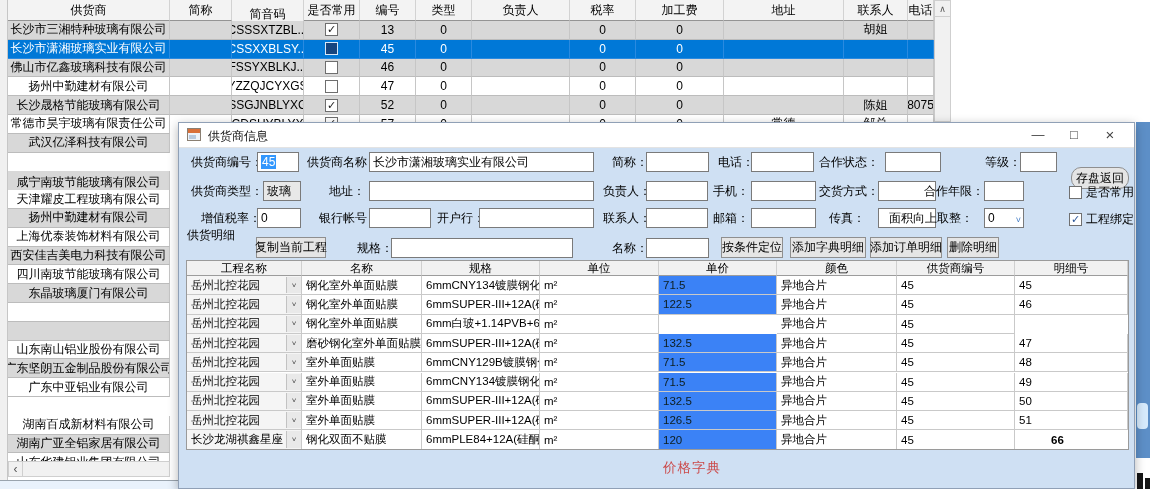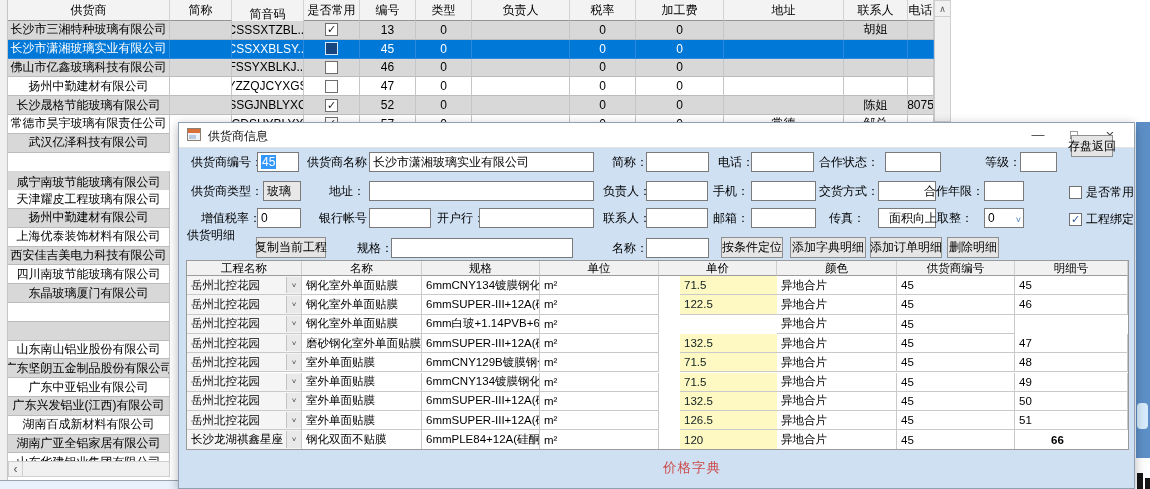--- a/index.html
+++ b/index.html
@@ -44,21 +44,21 @@
   .combo{position:absolute;height:20px;background:#fff;border:1px solid #7a7a7a;box-sizing:border-box;
          font-size:12px;line-height:18px;padding:0 3px;}
   .combo .arr{position:absolute;right:2px;top:2px;color:#3c77c2;font-size:9px;}
   
   .dgrid{position:absolute;left:7px;top:137px;width:943px;height:190px;background:#fff;border:1px solid #9a9a9a;
          box-sizing:border-box;overflow:hidden;}
   .dg-cell{position:absolute;display:flex;align-items:center;box-sizing:border-box;overflow:hidden;
            white-space:nowrap;border-right:1px solid #c9c9c9;border-bottom:1px solid #c9c9c9;background:#fff;
            padding:0 4px;font-size:11.5px;}
   .dg-h{background:#f1f1f1;justify-content:center;border-right:1px solid #cfcfcf;border-bottom:1px solid #9c9c9c;padding:0;}
-  .dg-price{background:#fef9c3;color:#0e1e1e;margin-left:21px;}
+  .dg-price{background:#3b82f6;color:#0e1e1e;}
   .dg-combo{background:#f5f5f5;padding-right:16px;}
   .dg-arrow{position:absolute;right:0;top:1px;bottom:1px;width:14px;background:#e9e9e9;border-left:1px solid #c2c2c2;
             display:flex;align-items:center;justify-content:center;font-size:8px;color:#444;}
   .footer-red{position:absolute;color:#cb4a4a;font-size:13.5px;letter-spacing:1px;}
   .artifact{position:absolute;background:#161616;}
 </style>
 </head>
 <body>
 
 <div class="screen">
@@ -168,21 +168,20 @@
       <div class="gcell row-gray" style="left: 8px; top: 209px; width: 162px; height: 18.8px;">扬州中勤建材有限公司</div>
       <div class="gcell row-white" style="left: 8px; top: 227.8px; width: 162px; height: 18.8px;">上海优泰装饰材料有限公司</div>
       <div class="gcell row-gray" style="left: 8px; top: 246.6px; width: 162px; height: 18.8px;">西安佳吉美电力科技有限公司</div>
       <div class="gcell row-white" style="left: 8px; top: 265.4px; width: 162px; height: 18.8px;">四川南玻节能玻璃有限公司</div>
       <div class="gcell row-gray" style="left: 8px; top: 284.2px; width: 162px; height: 18.8px;">东晶玻璃厦门有限公司</div>
       <div class="gcell row-white" style="left: 8px; top: 303px; width: 162px; height: 18.8px;"></div>
       <div class="gcell row-gray" style="left: 8px; top: 321.8px; width: 162px; height: 18.8px;"></div>
       <div class="gcell row-white" style="left: 8px; top: 340.6px; width: 162px; height: 18.8px;">山东南山铝业股份有限公司</div>
       <div class="gcell row-gray" style="left: 8px; top: 359.4px; width: 162px; height: 18.8px;">广东坚朗五金制品股份有限公司</div>
       <div class="gcell row-white" style="left: 8px; top: 378.2px; width: 162px; height: 18.8px; text-align: right;">广东中亚铝业有限公司</div>
-      <div class="gcell row-gray" style="left: 8px; top: 397px; width: 162px; height: 18.8px;">广东兴发铝业(江西)有限公司</div>
       <div class="gcell row-white" style="left: 8px; top: 415.8px; width: 162px; height: 18.8px;">湖南百成新材料有限公司</div>
       <div class="gcell row-gray" style="left: 8px; top: 434.6px; width: 162px; height: 18.8px;">湖南广亚全铝家居有限公司</div>
       <div class="gcell row-white" style="left: 8px; top: 453.4px; width: 162px; height: 18.8px;">山东华建铝业集团有限公司</div>
       <div style="position: absolute; left: 170px; top: 122px; width: 8px; height: 358px; background: rgb(255, 255, 255);"></div>
     </div>
 
   <div class="sb abs" style="left:934px;top:0;width:17px;height:122px;border-left:1px solid #c9c9c9;"></div>
   <div class="sb abs" style="left:934px;top:0;width:17px;height:17px;">∧</div>
 
   <div class="sb abs" style="left:8px;top:461px;width:162px;height:16px;"></div>
@@ -211,21 +210,21 @@
     <span class="lbl" style="left:128px;top:29px;">供货商名称：</span>
     <div class="inp" style="left:190px;top:29px;width:225px;">长沙市潇湘玻璃实业有限公司</div>
     <span class="lbl" style="left:433px;top:29px;">简称：</span>
     <div class="inp" style="left:467px;top:29px;width:63px;"></div>
     <span class="lbl" style="left:539px;top:29px;">电话：</span>
     <div class="inp" style="left:572px;top:29px;width:63px;"></div>
     <span class="lbl" style="left:640px;top:29px;">合作状态：</span>
     <div class="inp" style="left:706px;top:29px;width:56px;"></div>
     <span class="lbl" style="left:806px;top:29px;">等级：</span>
     <div class="inp" style="left:841px;top:29px;width:37px;"></div>
-    <div class="btn" style="left:892px;top:12px;width:42px;">存盘返回</div>
+    <div class="btn" style="left:892px;top:44px;width:58px;border-radius:10px;">存盘返回</div>
 
     <span class="lbl" style="left:12px;top:58px;">供货商类型：</span>
     <div class="inp gray" style="left:84px;top:58px;width:38px;">玻璃</div>
     <span class="lbl" style="left:150px;top:58px;">地址：</span>
     <div class="inp" style="left:190px;top:58px;width:225px;"></div>
     <span class="lbl" style="left:424px;top:58px;">负责人：</span>
     <div class="inp" style="left:467px;top:58px;width:62px;"></div>
     <span class="lbl" style="left:534px;top:58px;">手机：</span>
     <div class="inp" style="left:572px;top:58px;width:65px;"></div>
     <span class="lbl" style="left:640px;top:58px;">交货方式：</span>

